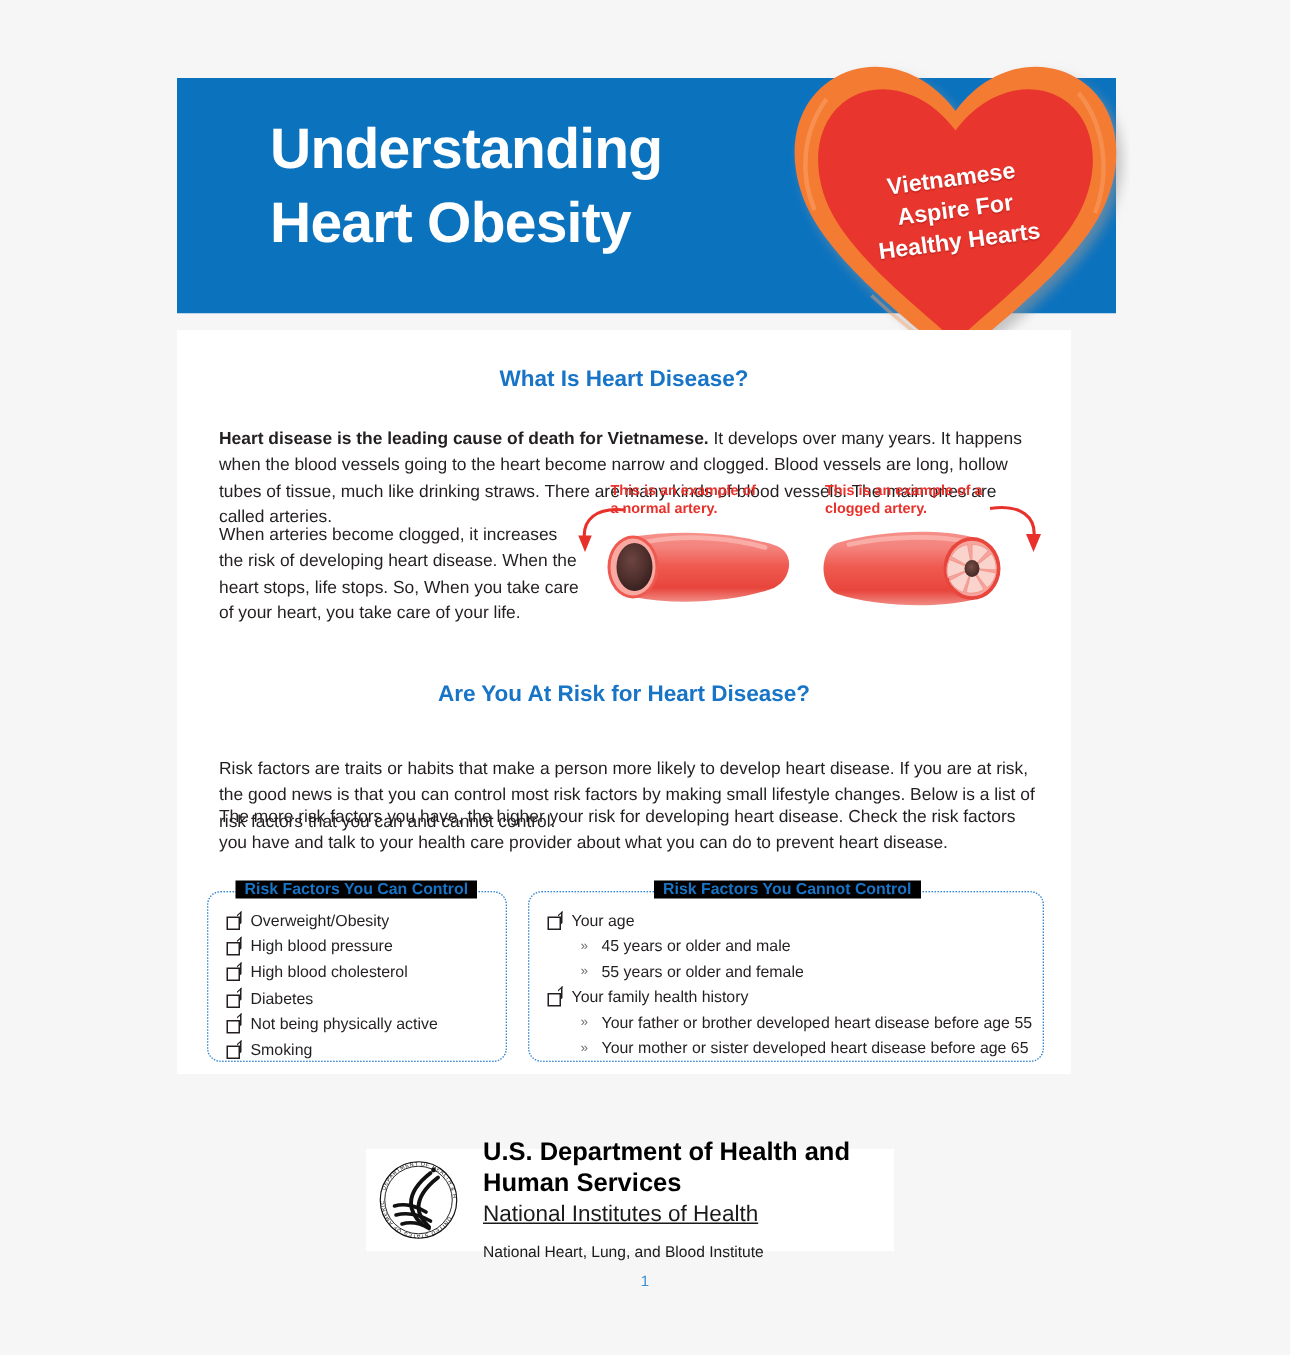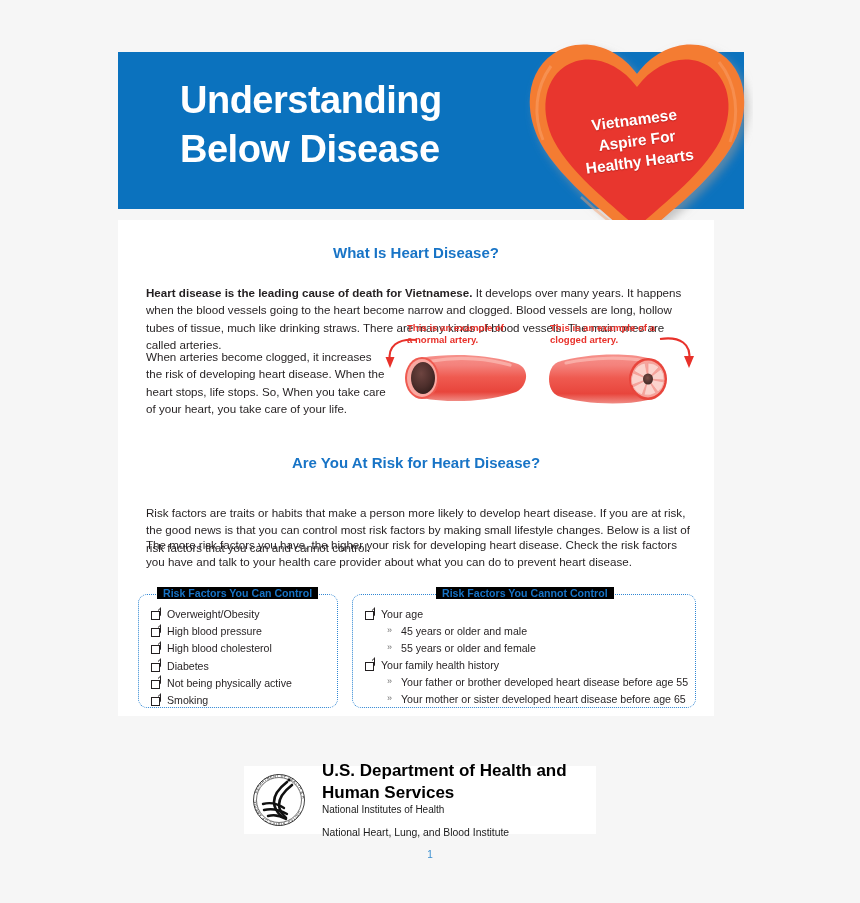--- a/index.html
+++ b/index.html
@@ -213,22 +213,23 @@
   #hhs-seal { flex: 0 0 auto; width: 62px; height: 62px; margin-left: 4px; }
   #footer-text { margin-left: 12px; }
   #footer-line1 {
     color: #000000;
     font-size: 17px;
     font-weight: bold;
     line-height: 1.28;
   }
   #footer-line2 {
     color: #1a1a1a;
-    font-size: 10px;
+    font-size: 15px;
     line-height: 1.35;
+    text-decoration: underline;
   }
   #footer-line3 {
     color: #1a1a1a;
     font-size: 10.4px;
     line-height: 1.35;
     margin-top: 9px;
   }
   #page-number {
     position: absolute;
     left: 0; top: 849px;
@@ -239,21 +240,21 @@
   }
 </style>
 </head>
 <body>
 
 <div id="page">
 
   <div id="banner">
     <div id="banner-title">
       <span class="line">Understanding</span>
-      <span class="line">Below Disease</span>
+      <span class="line">Heart Obesity</span>
     </div>
   </div>
   <div id="banner-seam"></div>
 
   <div id="heart-badge">
     <svg width="232" height="218" viewBox="0 0 232 218">
       <defs>
         <filter id="softshadow" x="-25%" y="-25%" width="160%" height="160%">
           <feDropShadow dx="4" dy="5" stdDeviation="4" flood-color="#9b9b9b" flood-opacity="0.55"></feDropShadow>
         </filter>

